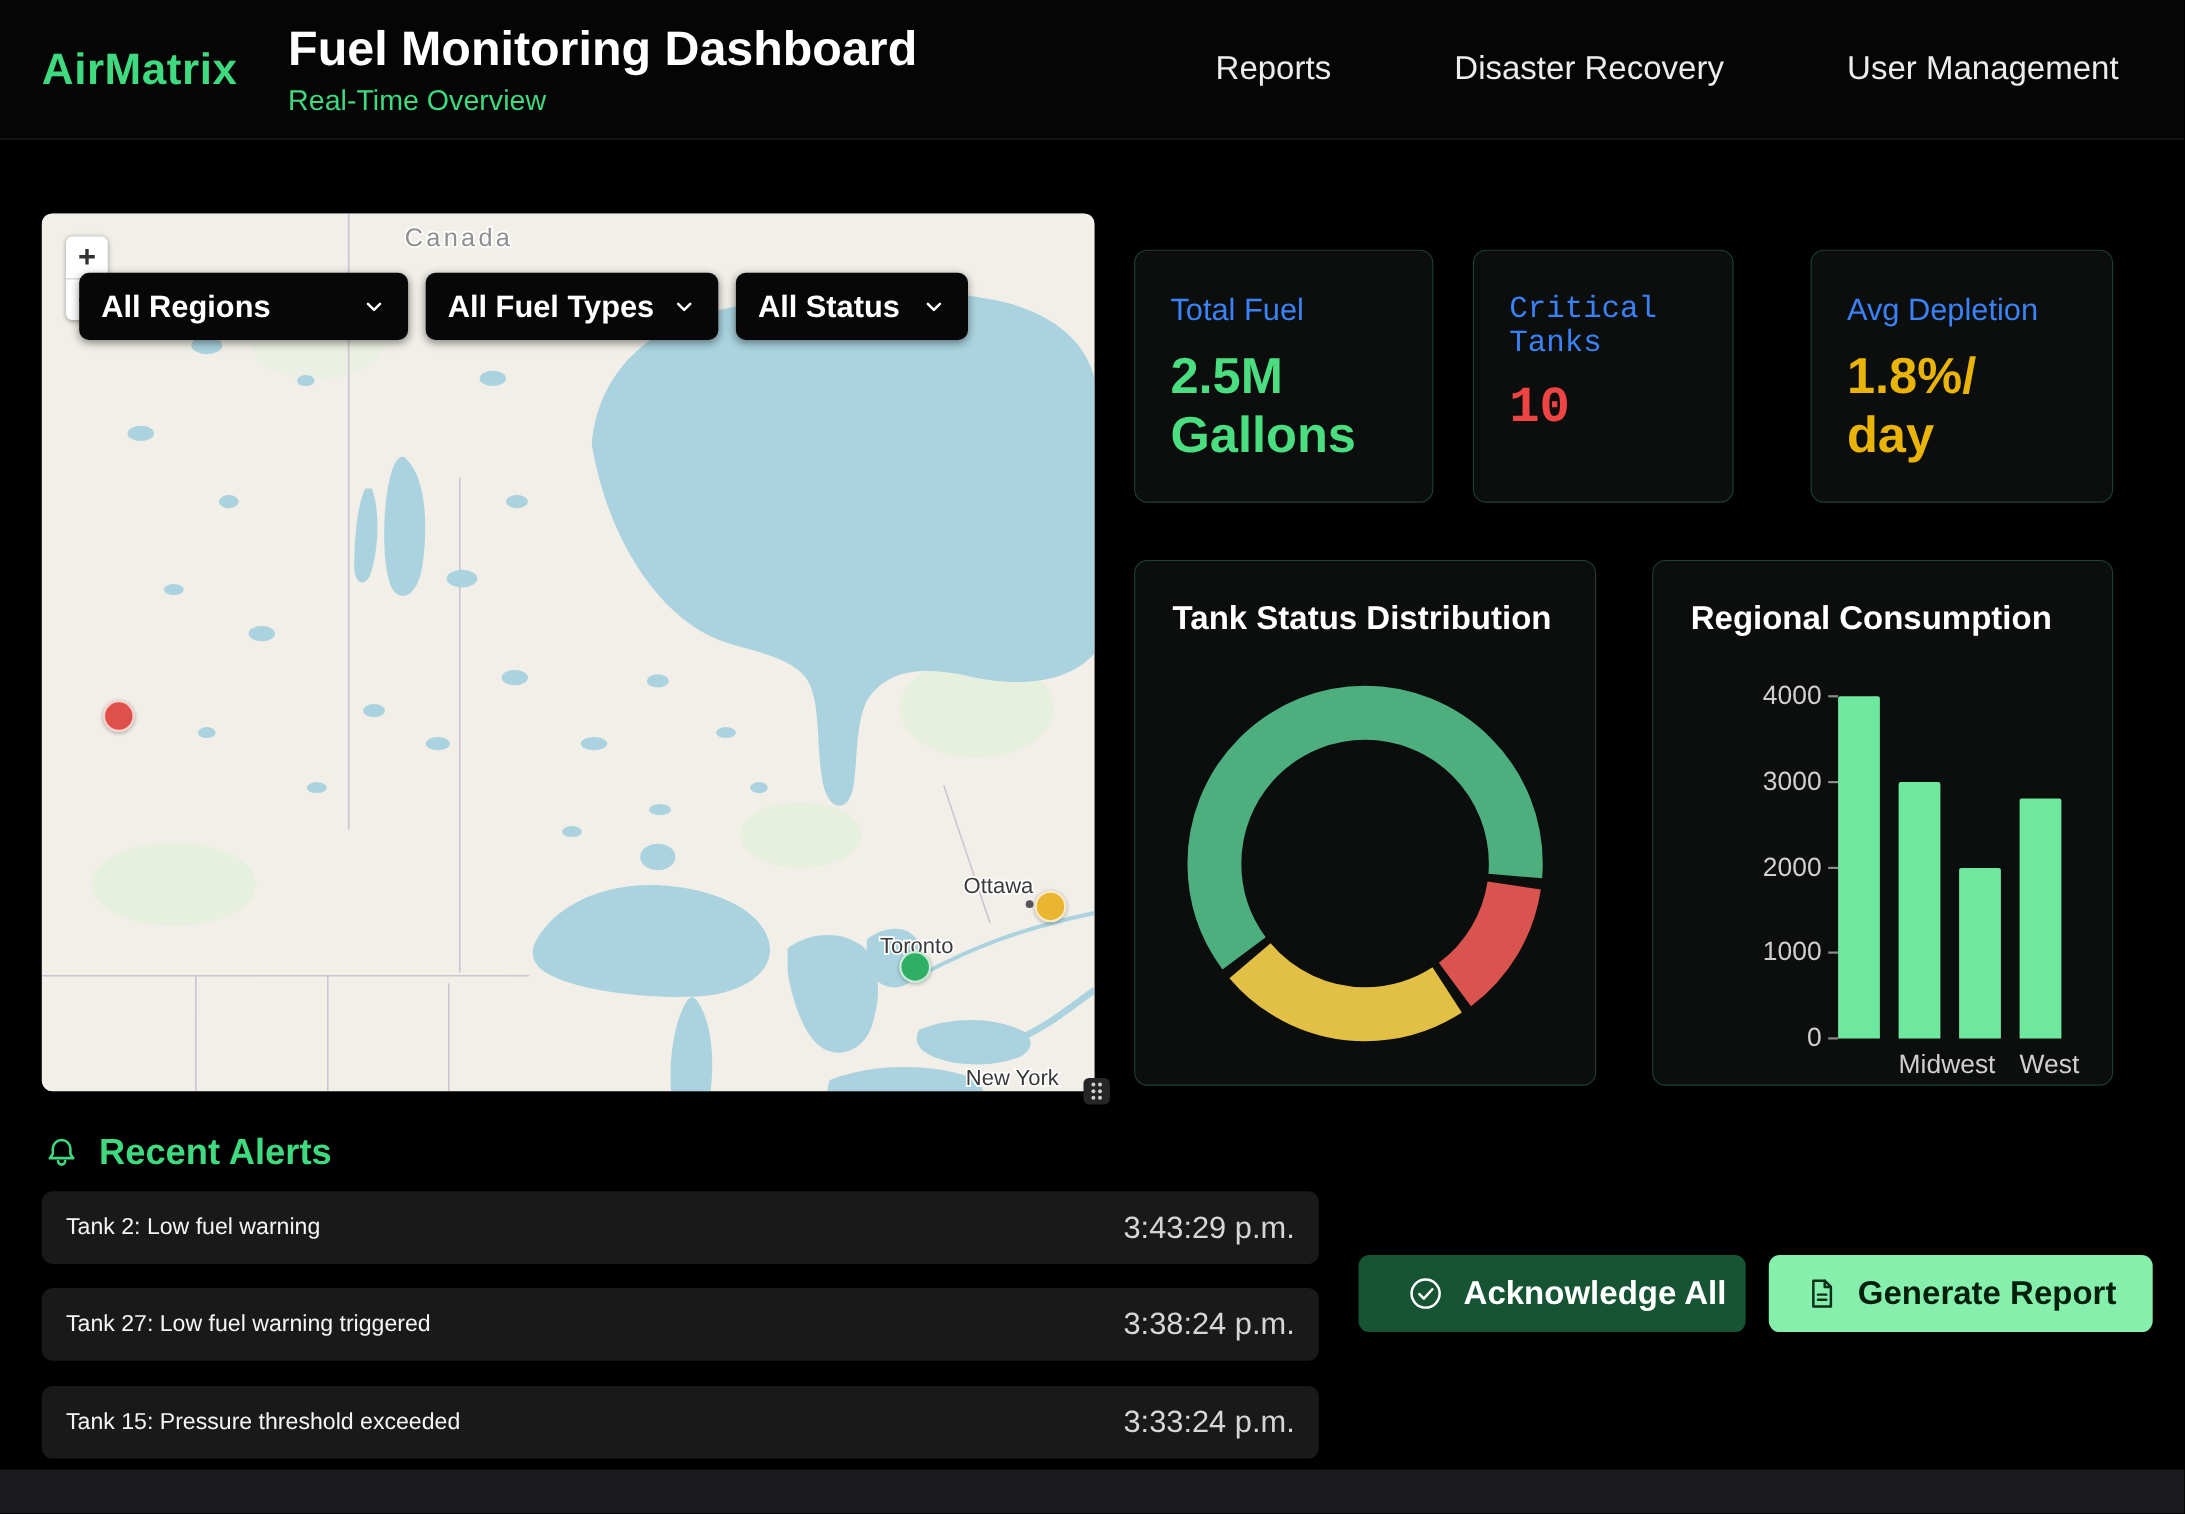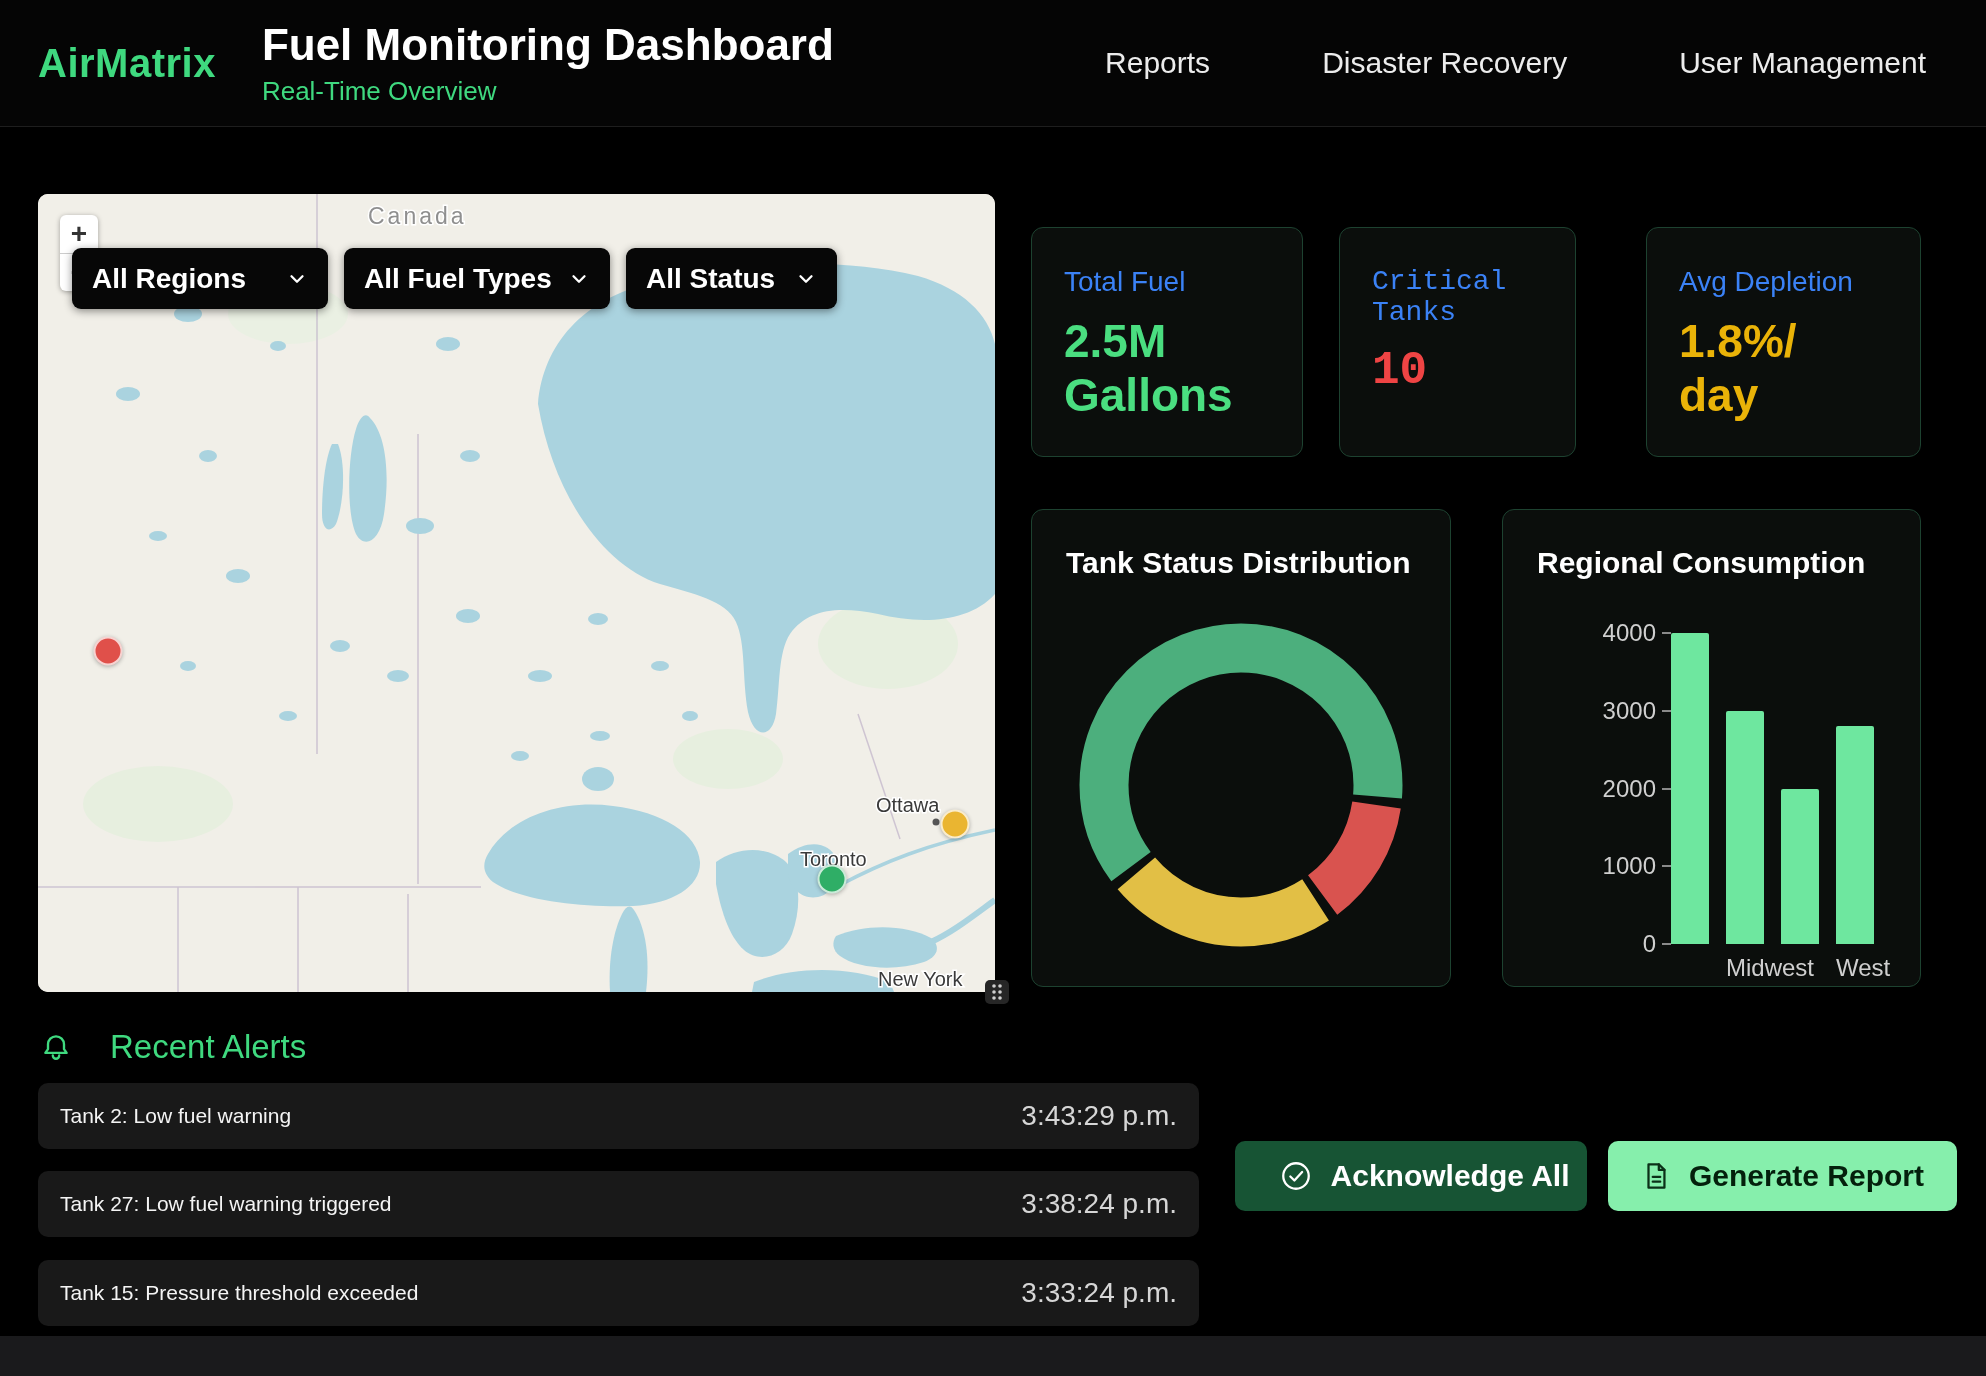--- a/index.html
+++ b/index.html
@@ -26,21 +26,21 @@
               background:#fff; border-radius:6px; overflow:hidden;
               box-shadow:0 1px 5px rgba(0,0,0,.35); }
   .zoom-btn { width:38px; height:38px; display:flex; align-items:center; justify-content:center;
               font-size:28px; font-weight:bold; color:#333; cursor:pointer; }
   .zoom-btn + .zoom-btn { border-top:1px solid #ccc; }
   .filters { position:absolute; left:34px; top:54px; display:flex; gap:16px; z-index:2; }
   .filter { height:61px; background:#070707; border-radius:9px; color:#fff;
             display:flex; align-items:center; justify-content:space-between;
             padding:0 20px; font-size:28px; font-weight:bold; cursor:pointer;
             box-shadow:0 2px 8px rgba(0,0,0,.45); }
-  .filter-0 { width:256px; } .filter-1 { width:266px; } .filter-2 { width:211px; }
+  .filter-0 { width:299px; } .filter-1 { width:266px; } .filter-2 { width:211px; }
   .marker { position:absolute; width:29px; height:29px; border-radius:50%;
             transform:translate(-50%,-50%); border:2px solid rgba(255,255,255,.75);
             box-shadow:0 1px 4px rgba(0,0,0,.3); cursor:pointer; }
   .grip { position:absolute; left:985px; top:980px; width:24px; height:24px;
           background:#262626; border-radius:5px; display:flex; align-items:center;
           justify-content:center; cursor:grab; z-index:3; }
 
   
   .card { position:absolute; background:#0b0e0c; border:1px solid #1d4230; border-radius:12px; }
   .stat-card { top:227px; height:230px; padding:38px 32px; display:flex;
@@ -63,21 +63,21 @@
   .tickmark { width:9px; height:2px; background:#8a8a8a; display:inline-block; }
   .plot-wrap { position:absolute; left:168px; top:0; }
   .plot { display:flex; align-items:flex-end; gap:17px; height:311px; }
   .bar { width:38px; border-radius:2px 2px 0 0; }
   .x-labels { display:flex; gap:17px; margin-top:10px; }
   .xlab { width:38px; text-align:center; white-space:nowrap; font-size:24px; color:#cfcfcf; }
 
   
   .alerts-header { position:absolute; left:40px; top:1028px; display:flex;
                    align-items:center; gap:18px; }
-  .alerts-title { font-size:33px; font-weight:normal; color:#3fd97f;margin-left:20px; }
+  .alerts-title { font-size:33px; font-weight:bold; color:#3fd97f; }
   .alert-row { position:absolute; left:38px; width:1161px; height:66px;
                background:#191919; border-radius:10px; display:flex;
                align-items:center; justify-content:space-between; padding:0 22px;
                cursor:pointer; }
   .alert-text { font-size:21px; color:#f4f4f4; }
   .alert-time { font-size:28px; color:#d6d6d6; }
   .row-0 { top:1083px; } .row-1 { top:1171px; } .row-2 { top:1260px; }
 
   
   .btn { position:absolute; top:1141px; height:70px; border-radius:10px; border:none;

